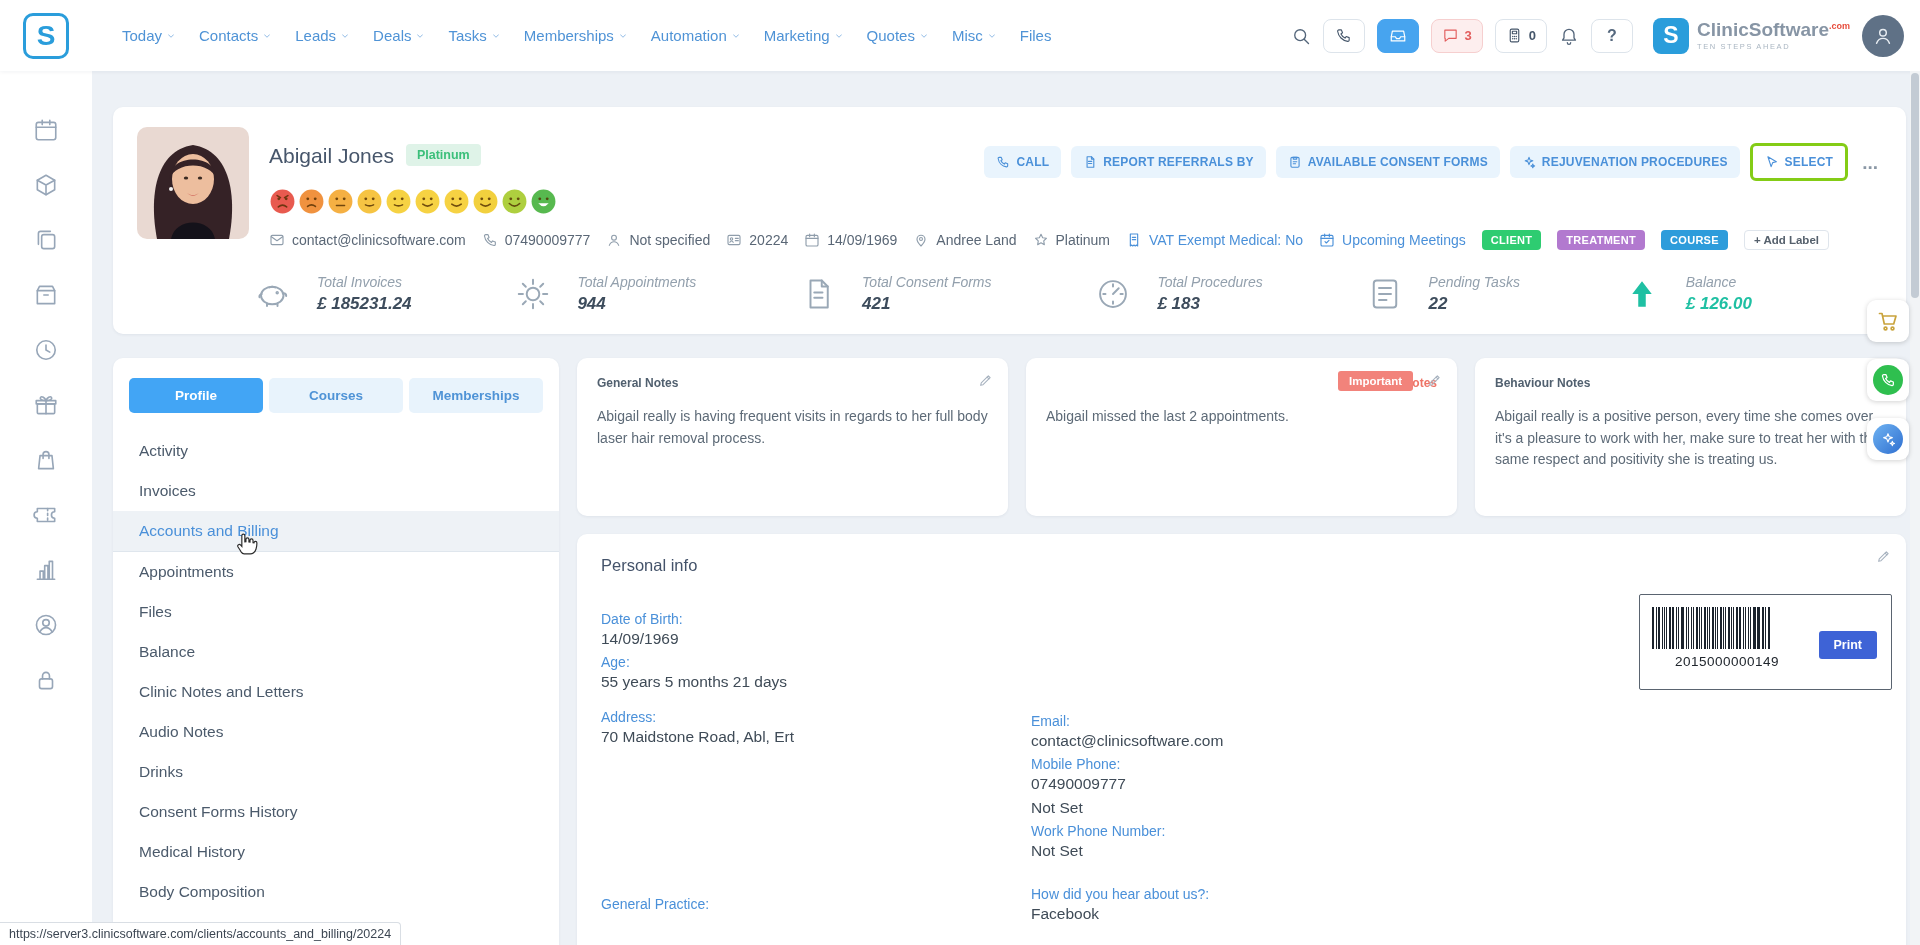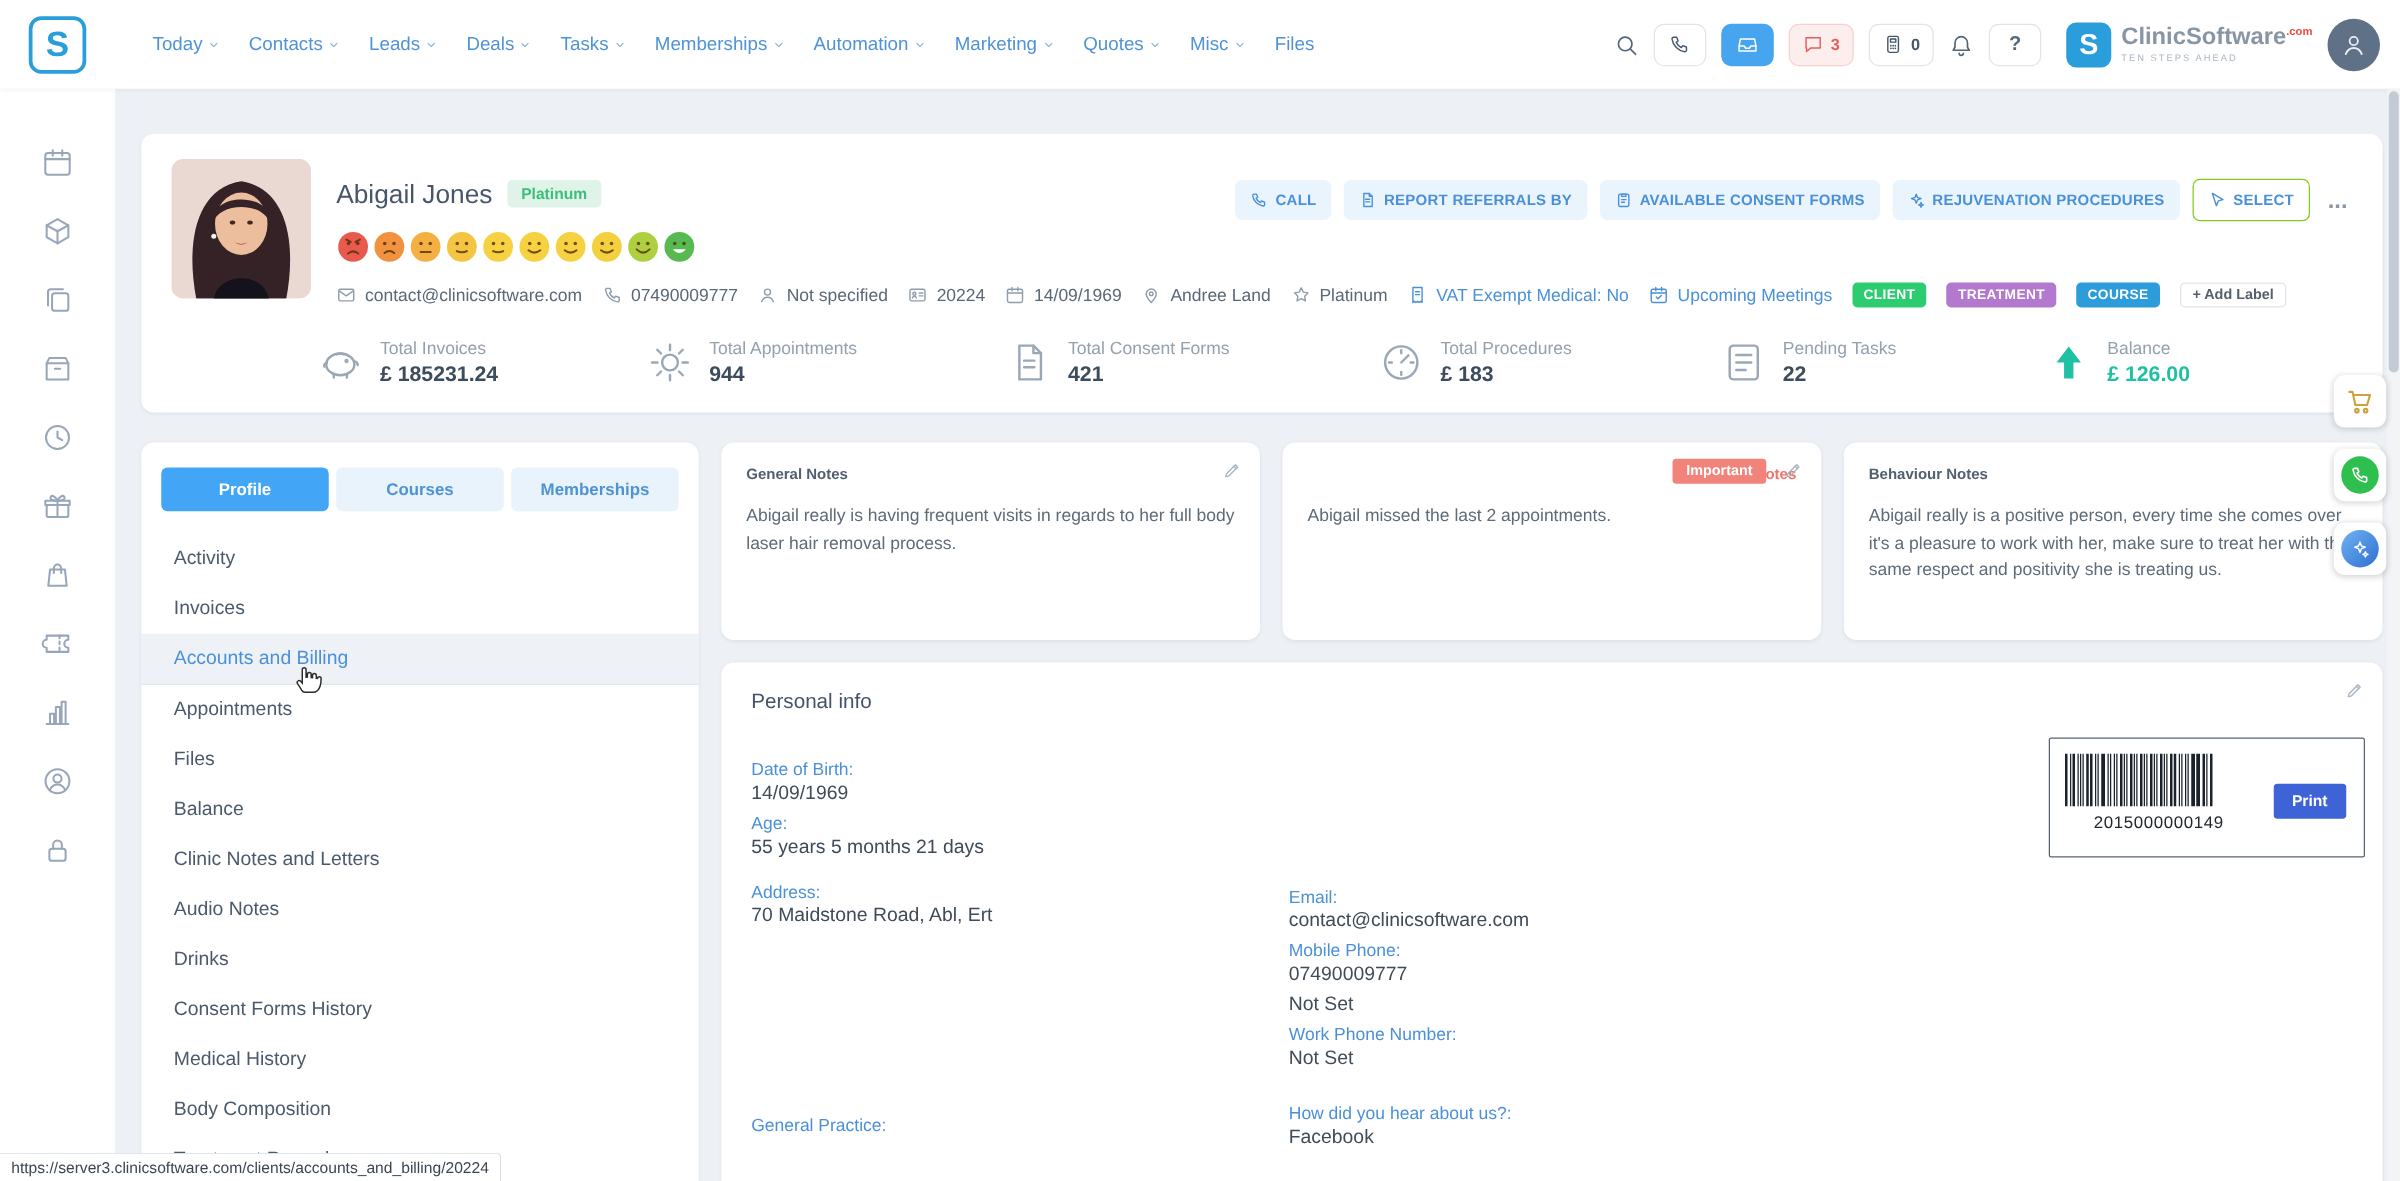--- a/index.html
+++ b/index.html
@@ -38,34 +38,34 @@
   
   .client-card{padding:20px 24px 20px;}
   .client-top{display:flex;}
   .avatar-photo{width:112px;height:112px;border-radius:10px;overflow:hidden;flex:none;}
   .client-main{flex:1;min-width:0;padding-left:20px;margin-top:16px;}
   .name-row{display:flex;align-items:flex-start;gap:12px;}
   .client-name{font-size:21px;color:#47566b;font-weight:500;line-height:1.2;}
   .tier-pill{background:#dff3e8;color:#3bbf7a;font-size:12.5px;font-weight:600;padding:4px 11px;border-radius:4px;margin-top:1px;}
   .actions{margin-left:auto;display:flex;align-items:center;gap:10px;}
   .action-btn{display:flex;align-items:center;gap:6px;background:#e9f4fd;color:#4a90d9;font-size:12px;font-weight:700;padding:9px 12px;border-radius:6px;border:none;cursor:pointer;white-space:nowrap;font-family:inherit;letter-spacing:.2px;}
-  .action-btn.outline{background:#fff;border:1px solid #84cc16;}
+  .action-btn.outline{background:#fff;border:3px solid #84cc16;}
   .more-btn{color:#8a97a5;font-size:19px;font-weight:700;cursor:pointer;padding:0 4px;line-height:1;}
   .mood-row{display:flex;gap:2px;margin-top:7px;}
   .mood{cursor:pointer;display:flex;}
   .contact-row{display:flex;align-items:center;gap:16px;margin-top:15px;font-size:14px;color:#5a6776;white-space:nowrap;}
   .contact-item{display:flex;align-items:center;gap:7px;}
   .contact-item svg{color:#8f9dab;flex:none;}
   .contact-item.accent{color:#4a90d9;}
   .contact-item.accent svg{color:#4a90d9;}
   .label-pill{font-size:11px;font-weight:700;color:#fff;padding:4px 9px;border-radius:4px;letter-spacing:.3px;}
   .add-label{font-size:11.5px;font-weight:600;color:#55606c;border:1px solid #dfe5ec;background:#fff;padding:3px 9px;border-radius:4px;cursor:pointer;}
 
   .stats-row{display:flex;justify-content:space-between;margin-top:24px;padding:0 130px 0 118px;}
-  .stat{display:flex;align-items:center;gap:13px;}
+  .stat{display:flex;align-items:center;gap:26px;font-style:italic;}
   .stat-ic{color:#9aa8b6;}
   .stat-ic.teal{color:#1fc0a3;}
   .stat-label{font-size:14px;color:#93a0ad;}
   .stat-value{font-size:17px;font-weight:700;color:#3d4c5c;margin-top:4px;}
 
   
   .content-row{display:flex;gap:18px;margin-top:24px;align-items:flex-start;}
   .left-panel{width:446px;flex:none;padding:20px 0 10px;}
   .tabs{display:flex;gap:6px;padding:0 16px;}
   .tab{flex:1;text-align:center;font-size:13.5px;font-weight:700;padding:10px 4px;border-radius:5px;background:#e8f3fc;color:#4f93d6;cursor:pointer;}

